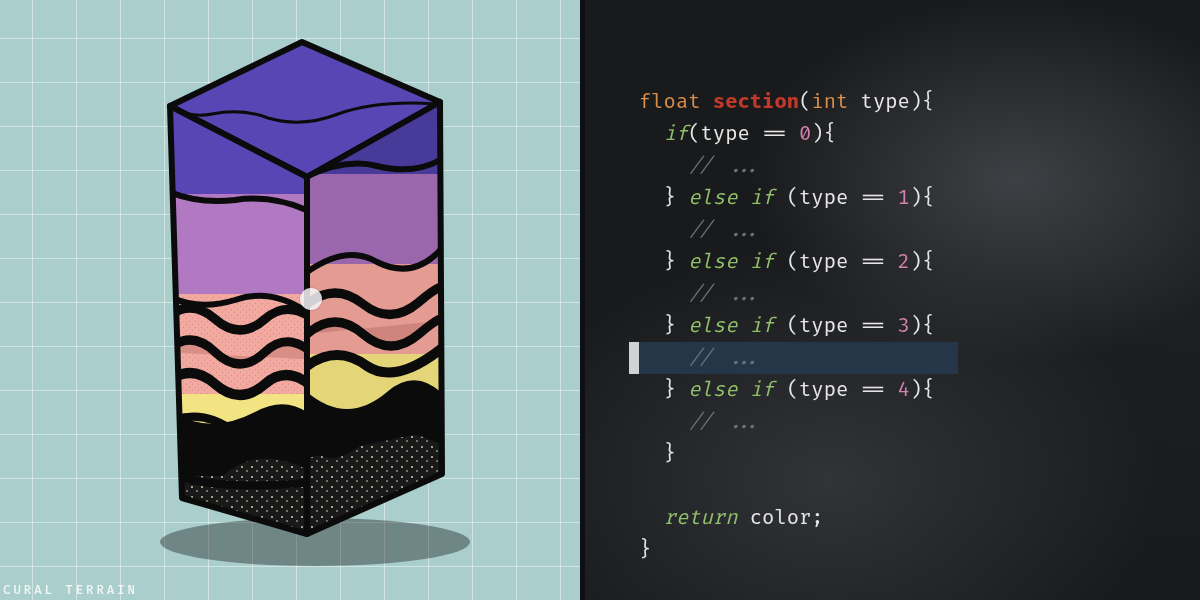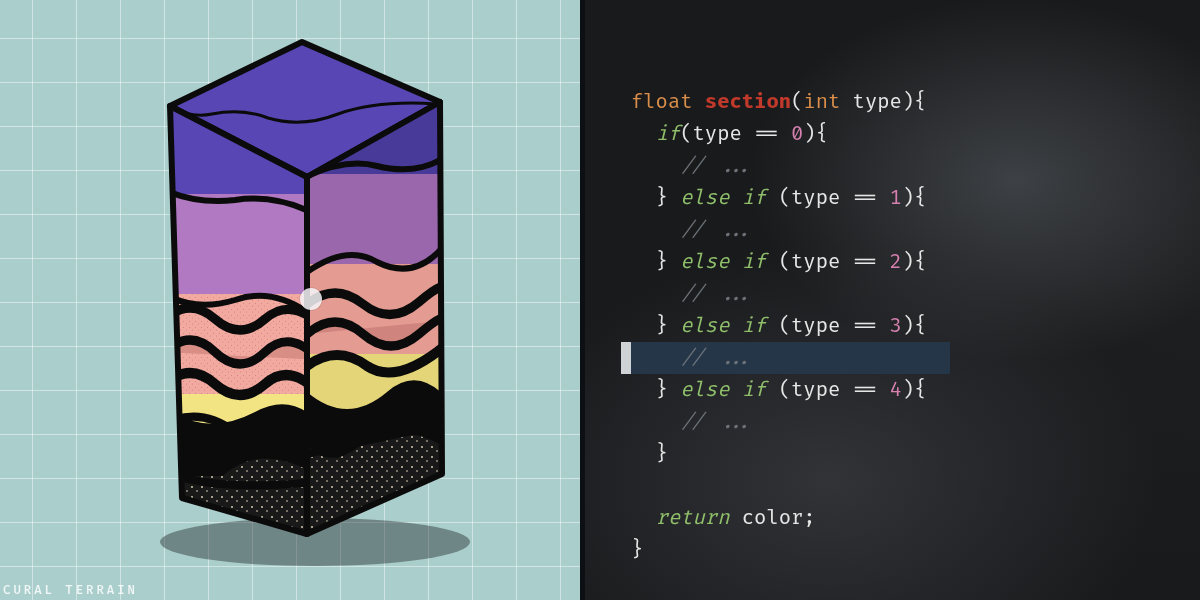--- a/index.html
+++ b/index.html
@@ -50,21 +50,21 @@
     height: 600px;
     color: #e6e6e6;
     background:
       radial-gradient(380px 260px at 70% 30%, rgba(90,95,100,0.55), transparent 70%),
       radial-gradient(420px 300px at 40% 80%, rgba(70,72,78,0.55), transparent 78%),
       radial-gradient(500px 350px at 100% 50%, rgba(30,31,33,0.9), transparent 80%),
       #191a1c;
   }
   .code {
     position: absolute;
-    left: 36px;
+    left: 44px;
     top: 86px;
     font-size: 20px;
     line-height: 32px;
     white-space: pre;
   }
   .code .ln {
     display: block;
     padding-left: 10px;
     padding-right: 24px;
   }

